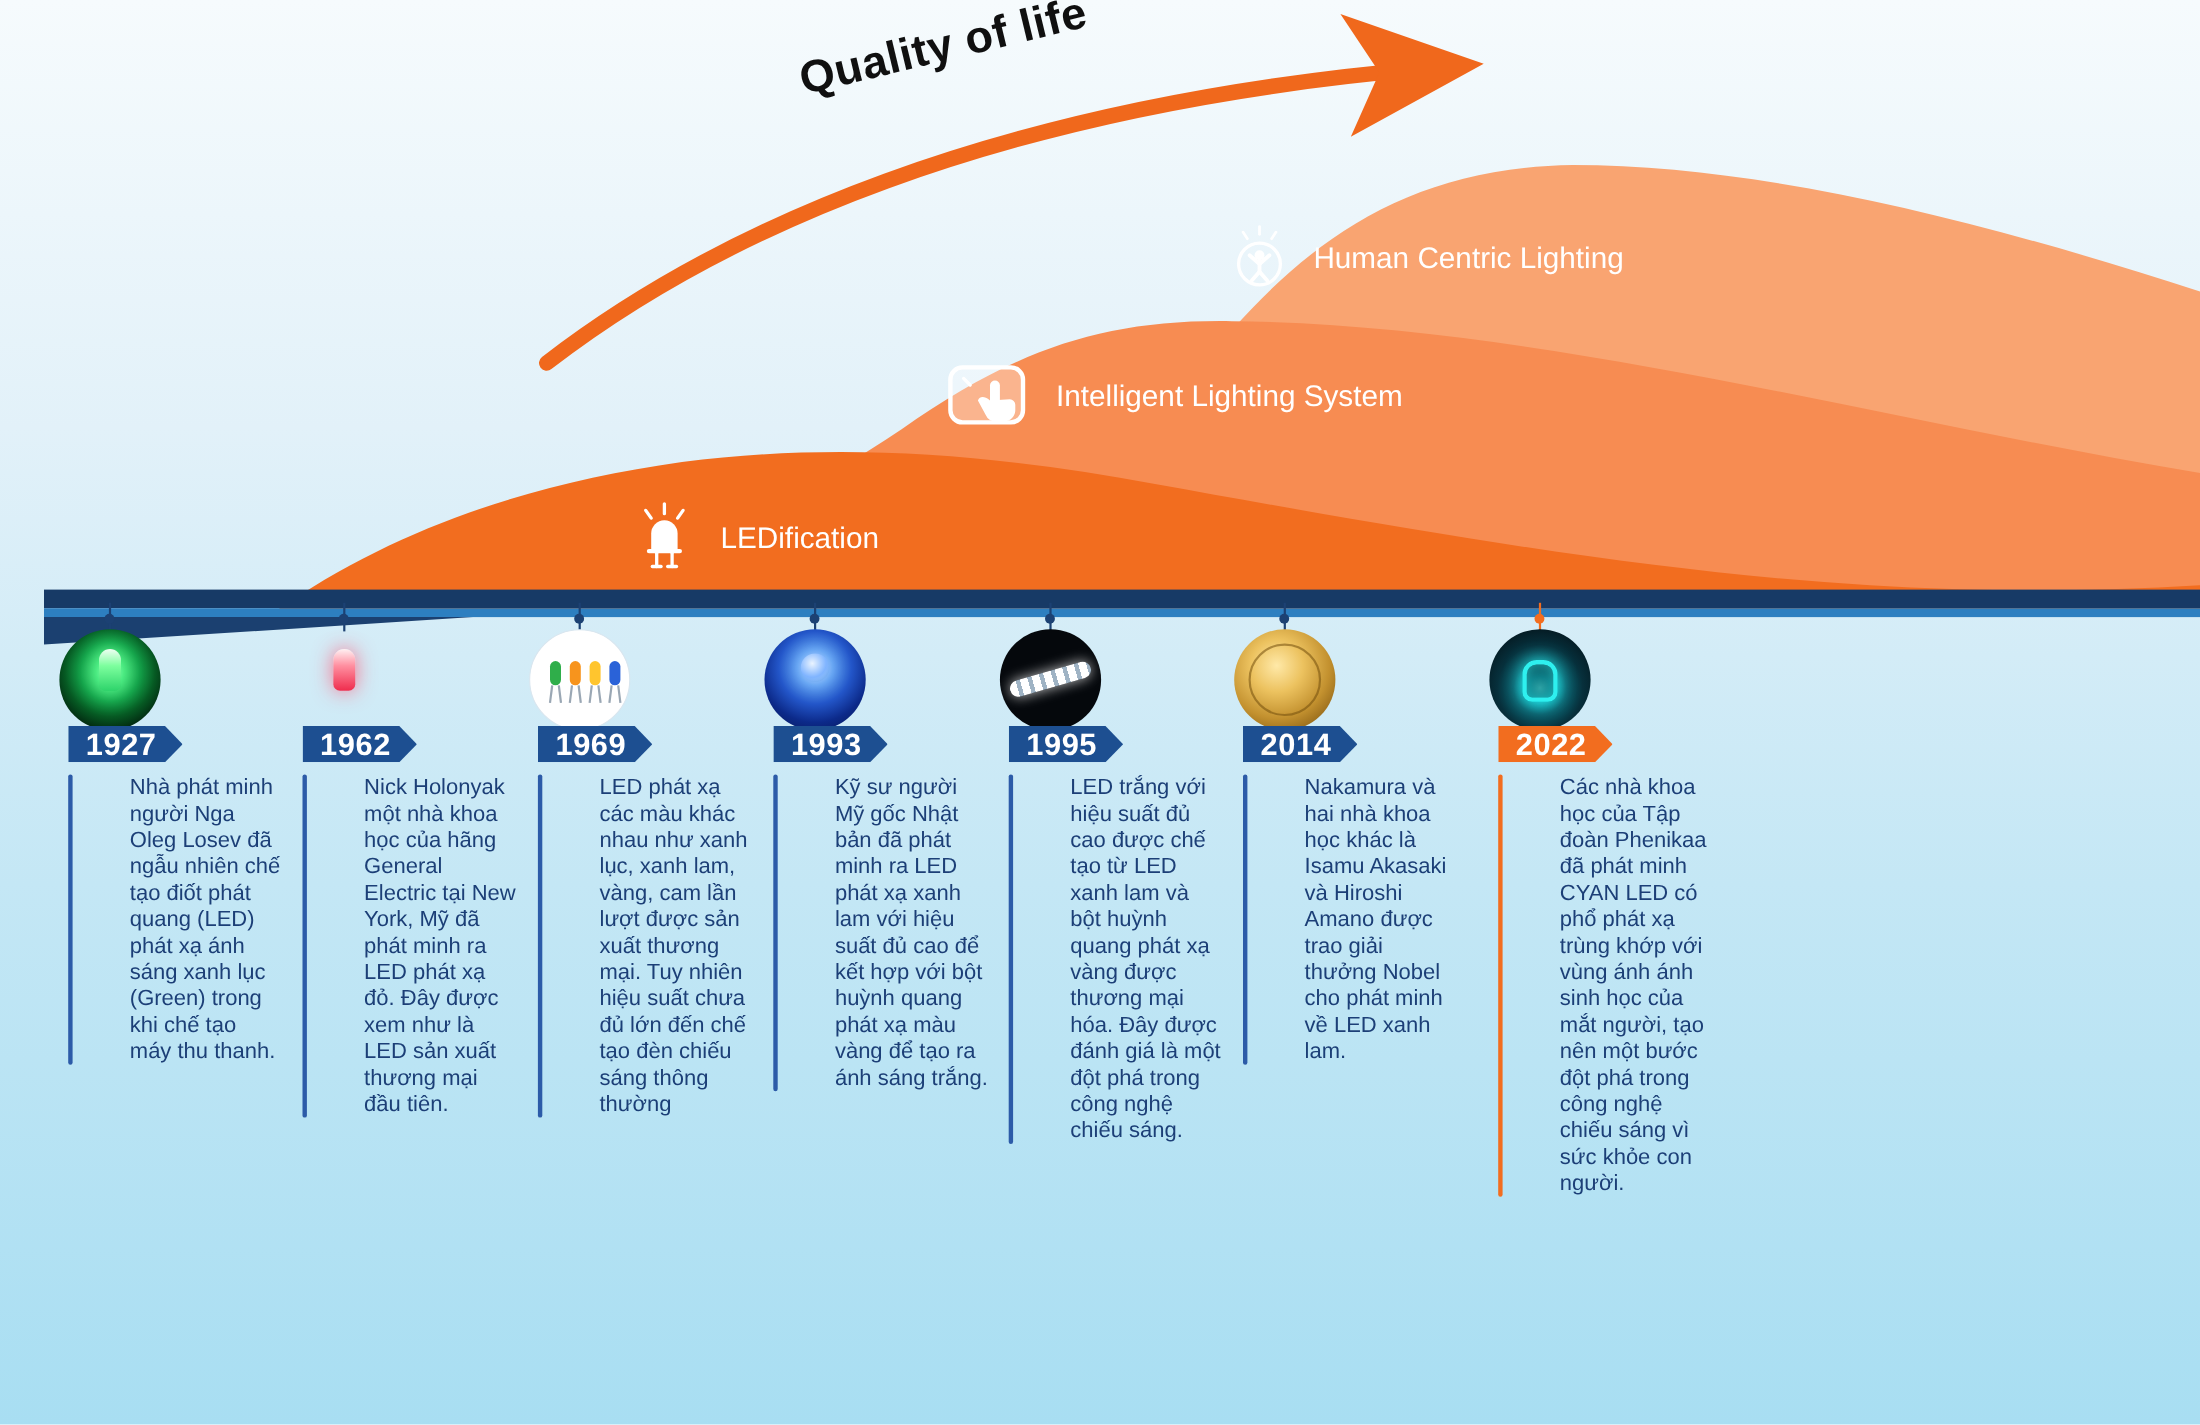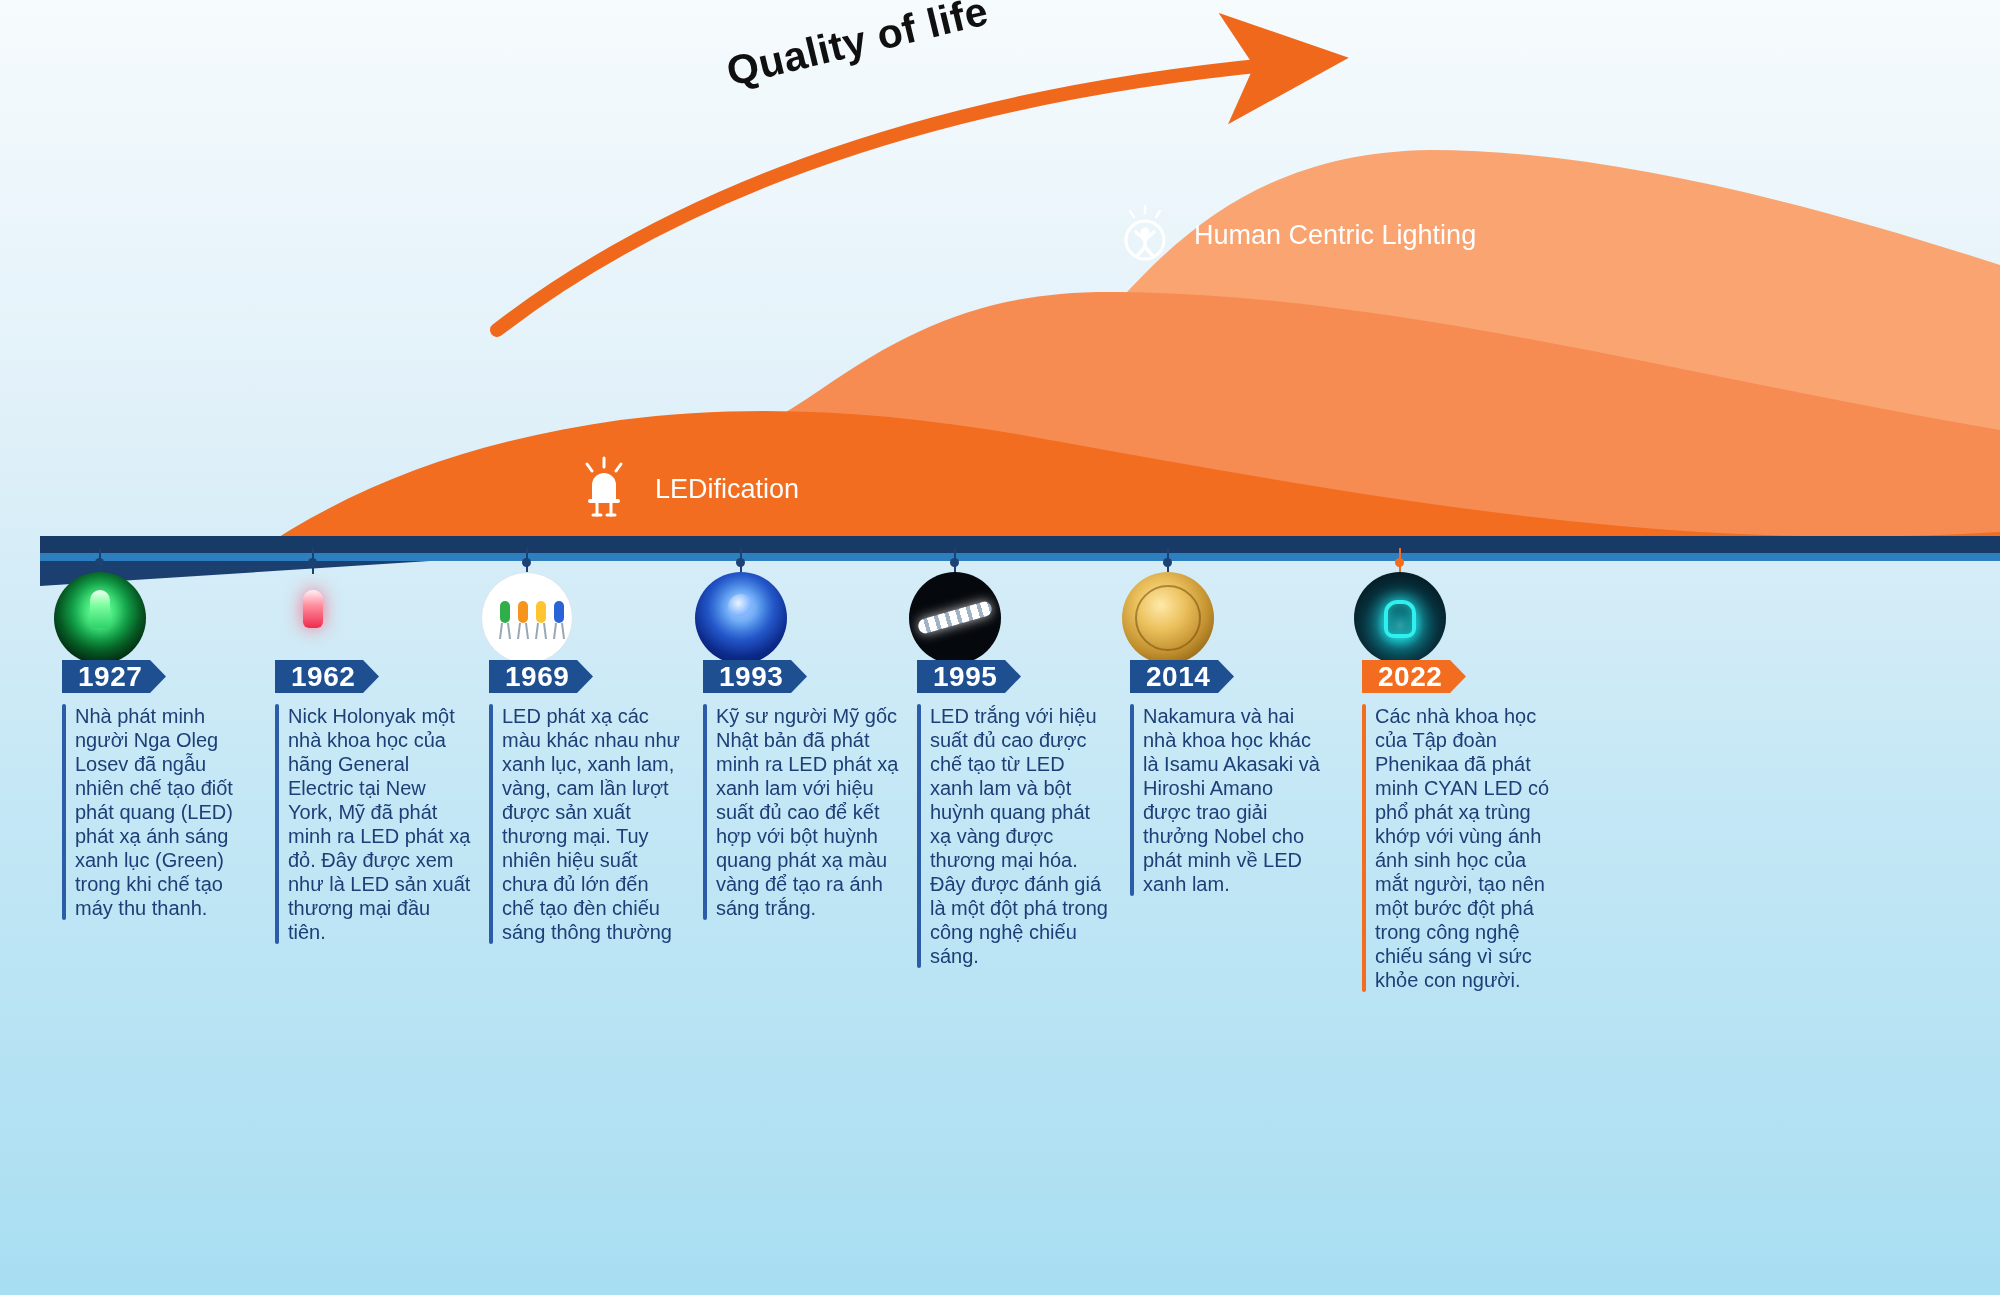--- a/index.html
+++ b/index.html
@@ -26,21 +26,21 @@
   .stem{position:absolute;left:49px;top:0;width:2px;height:26px;background:#1c4173;}
   .cdot{position:absolute;left:45px;top:10px;width:9px;height:9px;border-radius:50%;background:#1c4173;}
   .photo{position:absolute;left:4px;top:24px;width:92px;height:92px;border-radius:50%;overflow:hidden;}
   .photo::before{content:"";position:absolute;}
   .badge{
     position:absolute;left:12px;top:112px;width:104px;height:33px;background:#1d4f91;
     clip-path:polygon(0 0,calc(100% - 16px) 0,100% 50%,calc(100% - 16px) 100%,0 100%);
     display:flex;align-items:center;
   }
   .badge span{color:#fff;font-size:28px;font-weight:700;padding-left:16px;letter-spacing:.5px;}
-  .desc-row{position:absolute;left:12px;top:156px;width:196px;display:flex;}
+  .desc-row{position:absolute;left:12px;top:156px;width:196px;display:flex;gap:43px;}
   .accent-line{width:4px;border-radius:2px;background:#2c5ba8;flex:none;margin-right:9px;}
   .desc{margin:0;font-size:20px;line-height:1.2;color:#1c3f77;font-weight:500;}
   .col-orange .stem,.col-orange .cdot{background:#f26d1f;}
   .col-orange .badge{background:#f26d1f;align-items:center;}
   .col-orange .accent-line{background:#f26d1f;}
   
   [data-image="green-led-photo"]{background:radial-gradient(circle at 50% 42%,#c9ffd7 0%,#49e07c 18%,#14a24a 38%,#065a23 58%,#01180a 82%,#000 100%);}
   [data-image="green-led-photo"]::before{width:20px;height:38px;left:36px;top:18px;border-radius:10px 10px 6px 6px;
     background:linear-gradient(180deg,#f0fff3,#7dff9e 40%,#2ed46b);box-shadow:0 0 18px rgba(80,255,140,.85);}
   [data-image="red-led-photo"]{background:radial-gradient(circle at 50% 42%,#ffd3da 0%,#ff5f77 18%,#d01532 40%,#5e0512 62%,#16030 82%,#000 100%);}
@@ -97,20 +97,31 @@
         <line x1="36" y1="48" x2="36" y2="60"></line>
         <line x1="18" y1="60" x2="26" y2="60"></line>
         <line x1="32" y1="60" x2="40" y2="60"></line>
       </g>
       <path d="M 17 30 a 12 12 0 0 1 24 0 v 15 h -24 z" fill="#ffffff"></path>
       <rect x="13" y="44" width="32" height="4" rx="2" fill="#ffffff"></rect>
     </svg>
     <span class="label">LEDification</span>
   </div>
 
+  <div class="stage stage-2">
+    <svg width="78" height="64" viewBox="0 0 78 64">
+      <rect x="4" y="6" width="66" height="50" rx="11" fill="rgba(255,255,255,0.35)" stroke="#ffffff" stroke-width="4"></rect>
+      <line x1="16" y1="16" x2="22" y2="22" stroke="#ffffff" stroke-width="3" stroke-linecap="round"></line>
+      <g fill="#ffffff">
+        <rect x="40" y="18" width="9" height="26" rx="4.5"></rect>
+        <path d="M40 36 q -8 -6 -11 0 l 7 13 a 10 10 0 0 0 9 6 h 8 a 10 10 0 0 0 10 -10 v -5 a 5 5 0 0 0 -5 -5 z"></path>
+      </g>
+    </svg>
+    <span class="label">Intelligent Lighting System</span>
+  </div>
 
   <div class="stage stage-3">
     <svg width="54" height="62" viewBox="0 0 54 62">
       <g stroke="#ffffff" stroke-width="2.5" stroke-linecap="round" fill="none">
         <line x1="27" y1="2" x2="27" y2="9"></line>
         <line x1="12" y1="7" x2="16" y2="13"></line>
         <line x1="42" y1="7" x2="38" y2="13"></line>
       </g>
       <circle cx="27" cy="36" r="19" fill="none" stroke="#ffffff" stroke-width="3"></circle>
       <circle cx="27" cy="28" r="4.5" fill="#ffffff"></circle>

